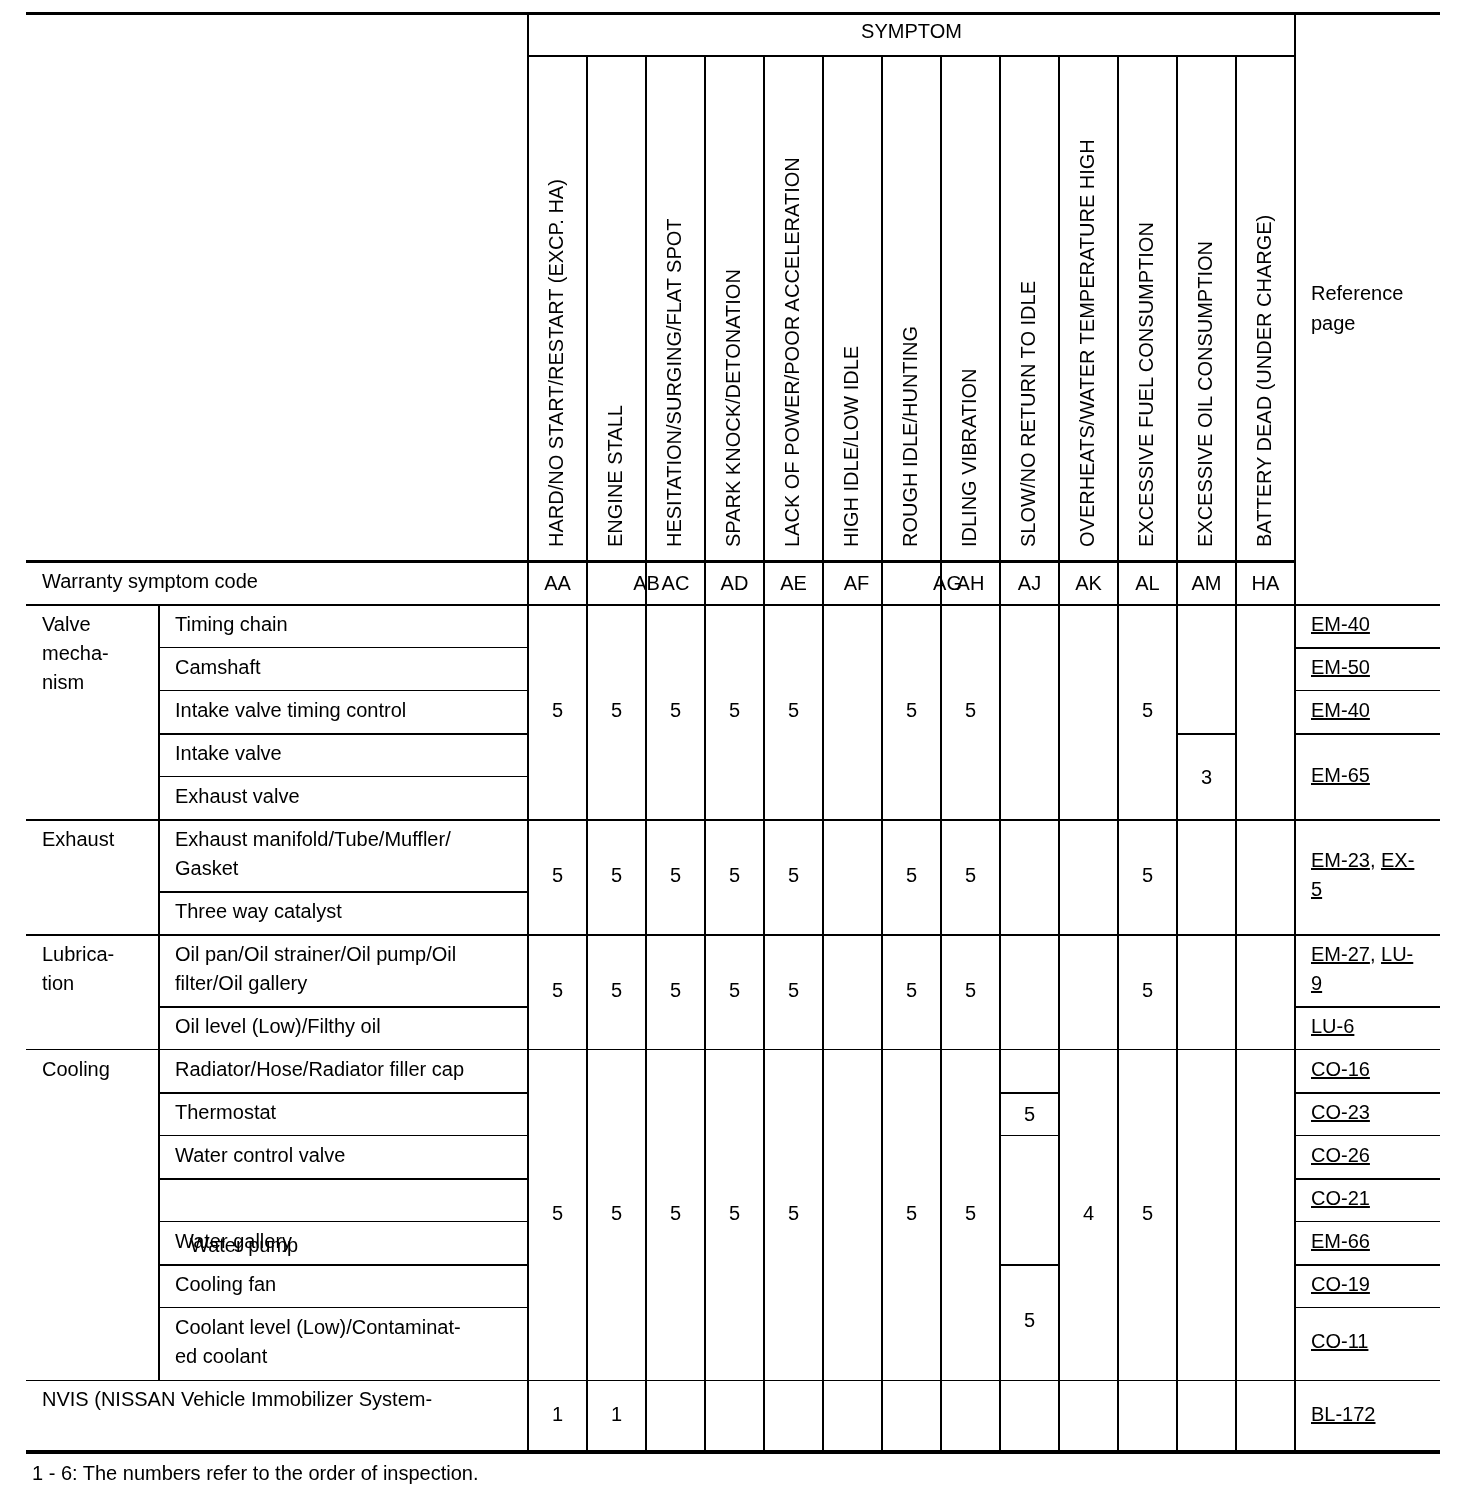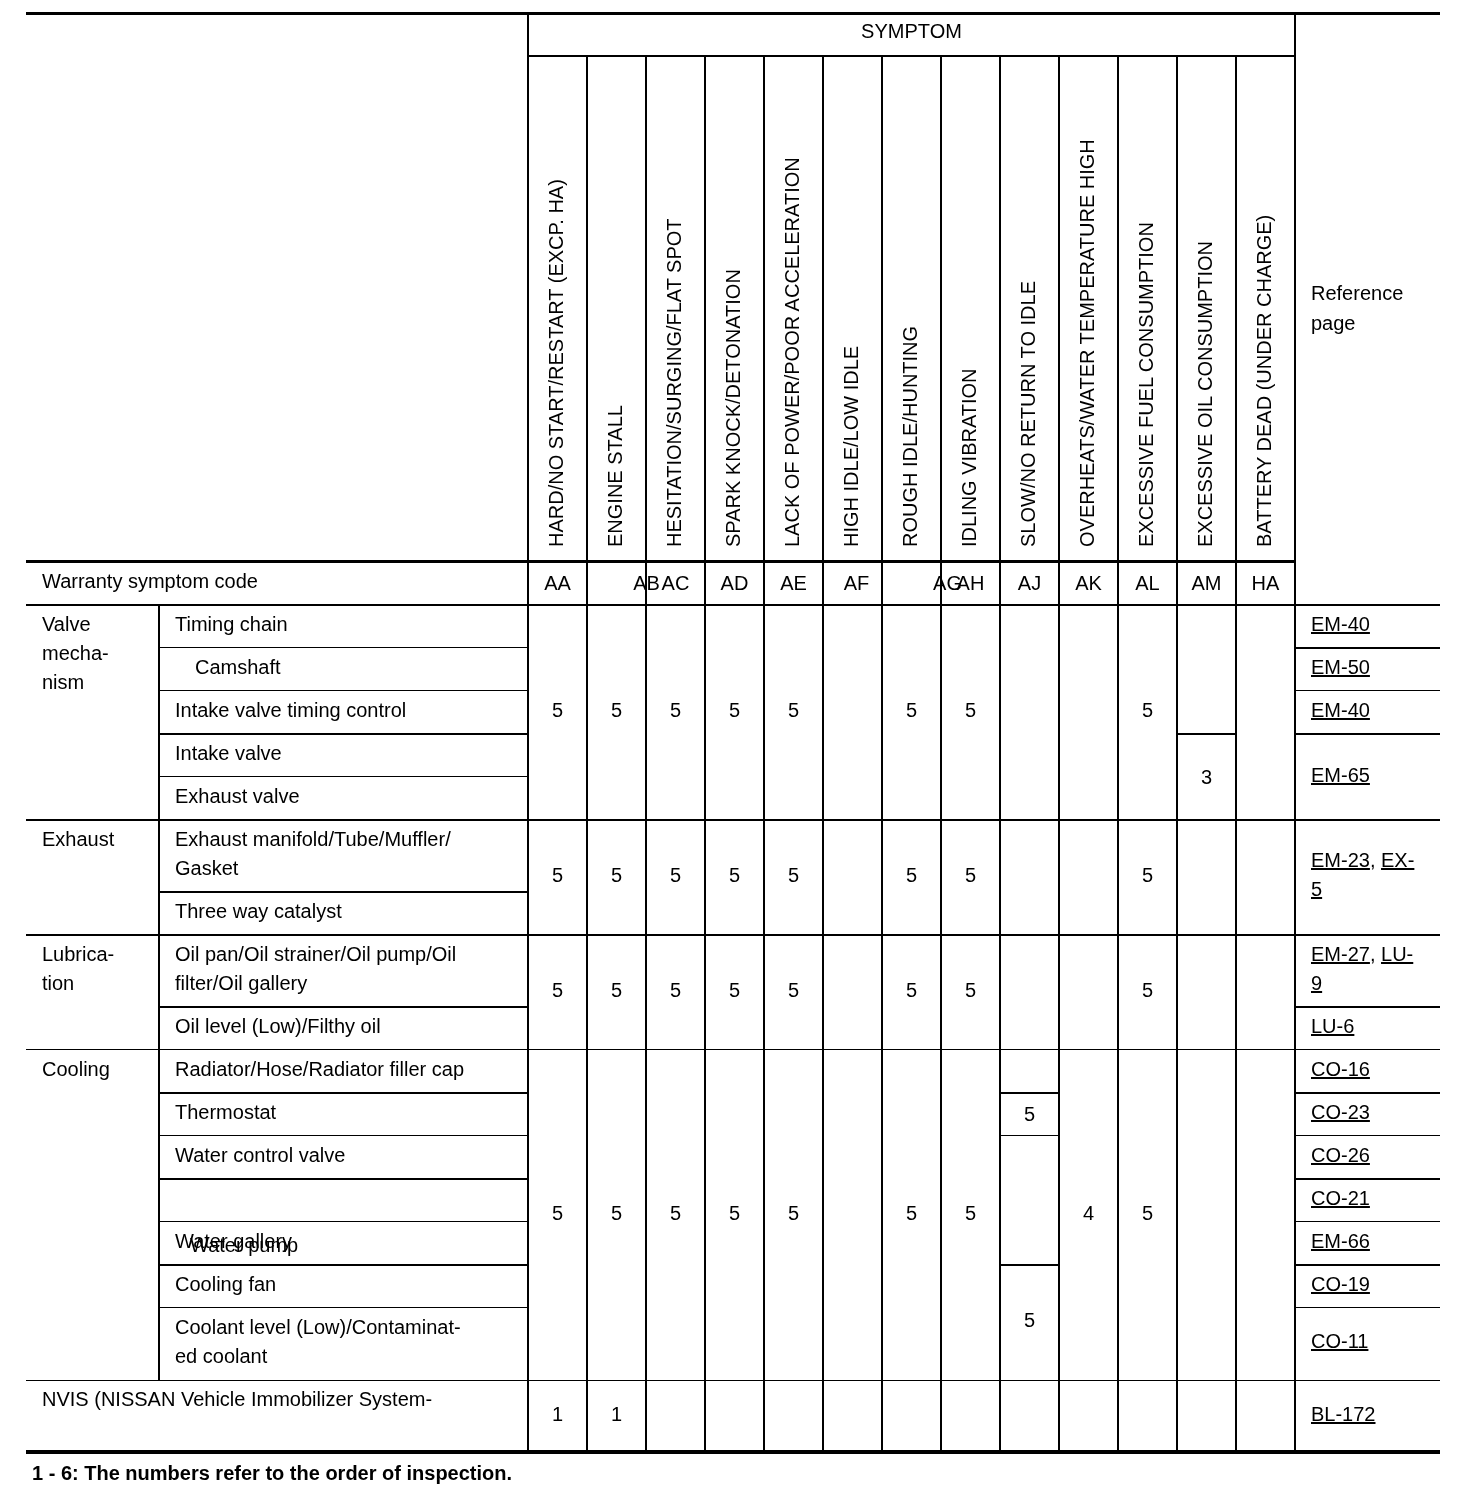--- a/index.html
+++ b/index.html
@@ -143,21 +143,21 @@
 <div class="t" style="left:42px;top:940px;">
   <div>Lubrica-</div>
   <div>tion</div>
 </div>
 <div class="t" style="left:42px;top:1055px;">Cooling</div>
 <div class="t" style="left:42px;top:1385px;">
   <div>NVIS (NISSAN Vehicle Immobilizer System-</div>
 </div>
 
 <div class="t" style="left:175px;top:610px;">Timing chain</div>
-<div class="t" style="left:175px;top:653px;margin-left:20px;">Camshaft</div>
+<div class="t" style="left:175px;top:653px;">Camshaft</div>
 <div class="t" style="left:175px;top:696px;">Intake valve timing control</div>
 <div class="t" style="left:175px;top:739px;">Intake valve</div>
 <div class="t" style="left:175px;top:782px;">Exhaust valve</div>
 
 <div class="t" style="left:175px;top:825px;">
   <div>Exhaust manifold/Tube/Muffler/</div>
   <div>Gasket</div>
 </div>
 <div class="t" style="left:175px;top:897px;">Three way catalyst</div>
 
@@ -239,13 +239,13 @@
 
 <div class="ref" style="top:1055px;">CO-16</div>
 <div class="ref" style="top:1098px;">CO-23</div>
 <div class="ref" style="top:1141px;text-align:right;">CO-26</div>
 <div class="ref" style="top:1184px;">CO-21</div>
 <div class="ref" style="top:1227px;">EM-66</div>
 <div class="ref" style="top:1270px;">CO-19</div>
 <div class="ref" style="top:1327px;">CO-11</div>
 <div class="ref" style="top:1400px;">BL-172</div>
 
-<div class="t" style="left:32px;top:1459px;font-weight:bold;">1 - 6: The numbers refer to the order of inspection.</div>
+<div class="t" style="left:32px;top:1459px;">1 - 6: The numbers refer to the order of inspection.</div>
 
 </body></html>

